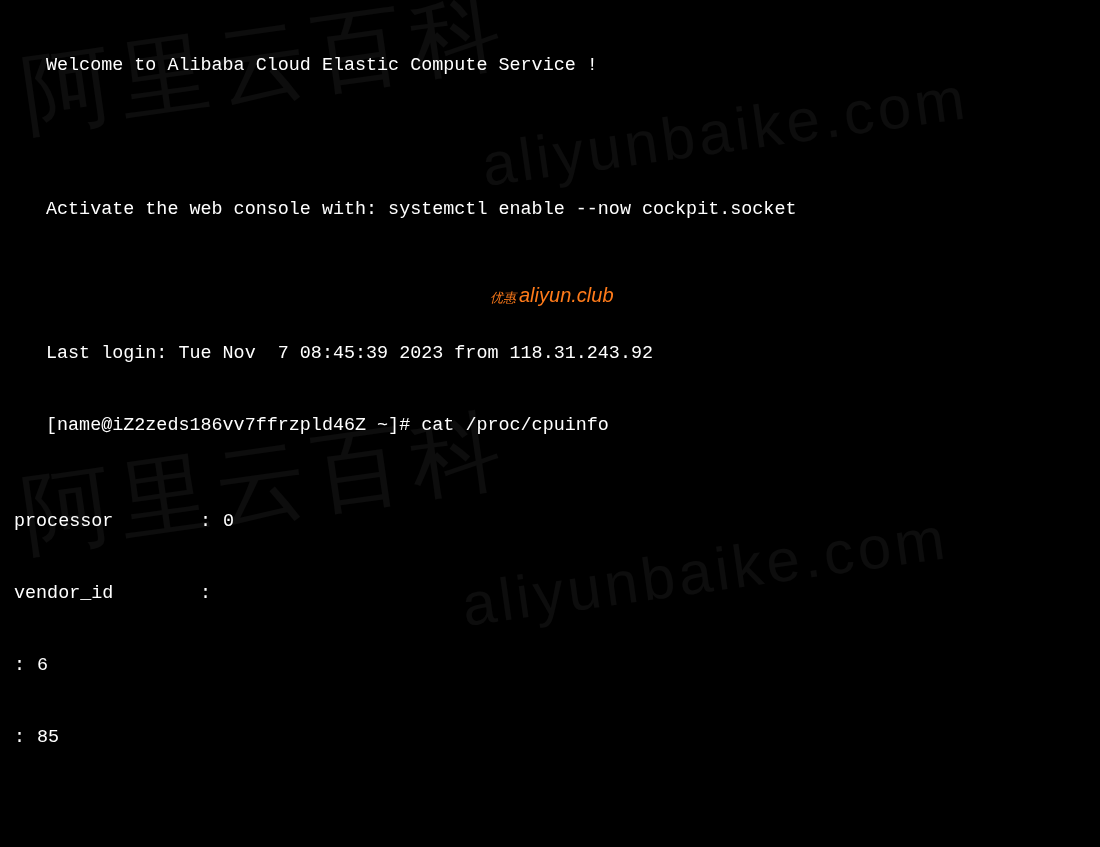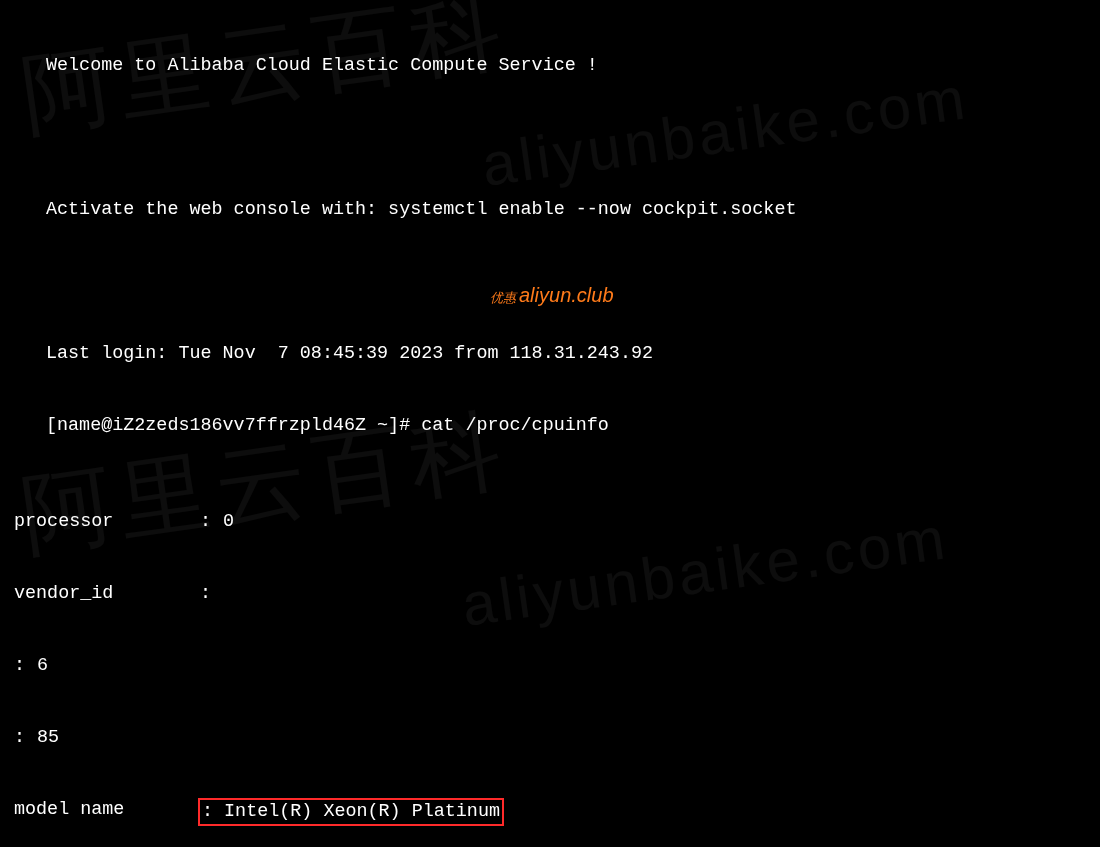--- a/index.html
+++ b/index.html
@@ -89,21 +89,20 @@
   <span class="line">&nbsp;</span>
   <span class="line">Activate the web console with: systemctl enable --now cockpit.socket</span>
   <span class="line">&nbsp;</span>
   <span class="line">Last login: Tue Nov  7 08:45:39 2023 from 118.31.243.92</span>
   <span class="line"><span>[name@iZ2zeds186vv7ffrzpld46Z ~]# </span><span>cat /proc/cpuinfo</span></span>
 
   <div class="kv-row"><span class="kv-key">processor</span><span class="kv-sep">: </span><span class="kv-val">0</span></div>
   <div class="kv-row"><span class="kv-key">vendor_id</span><span class="kv-sep">: </span></div>
   <div class="kv-row"><span class="kv-sep">: </span><span class="kv-val">6</span></div>
   <div class="kv-row"><span class="kv-sep">: </span><span class="kv-val">85</span></div>
-  <div class="kv-row"><span class="kv-key">model name</span><span class="kv-sep"><span class="highlight-box">: <span>Intel(R) Xeon(R) Platinum</span></span></span></div>
   
   
   
   
   
   
   
   
   
   

